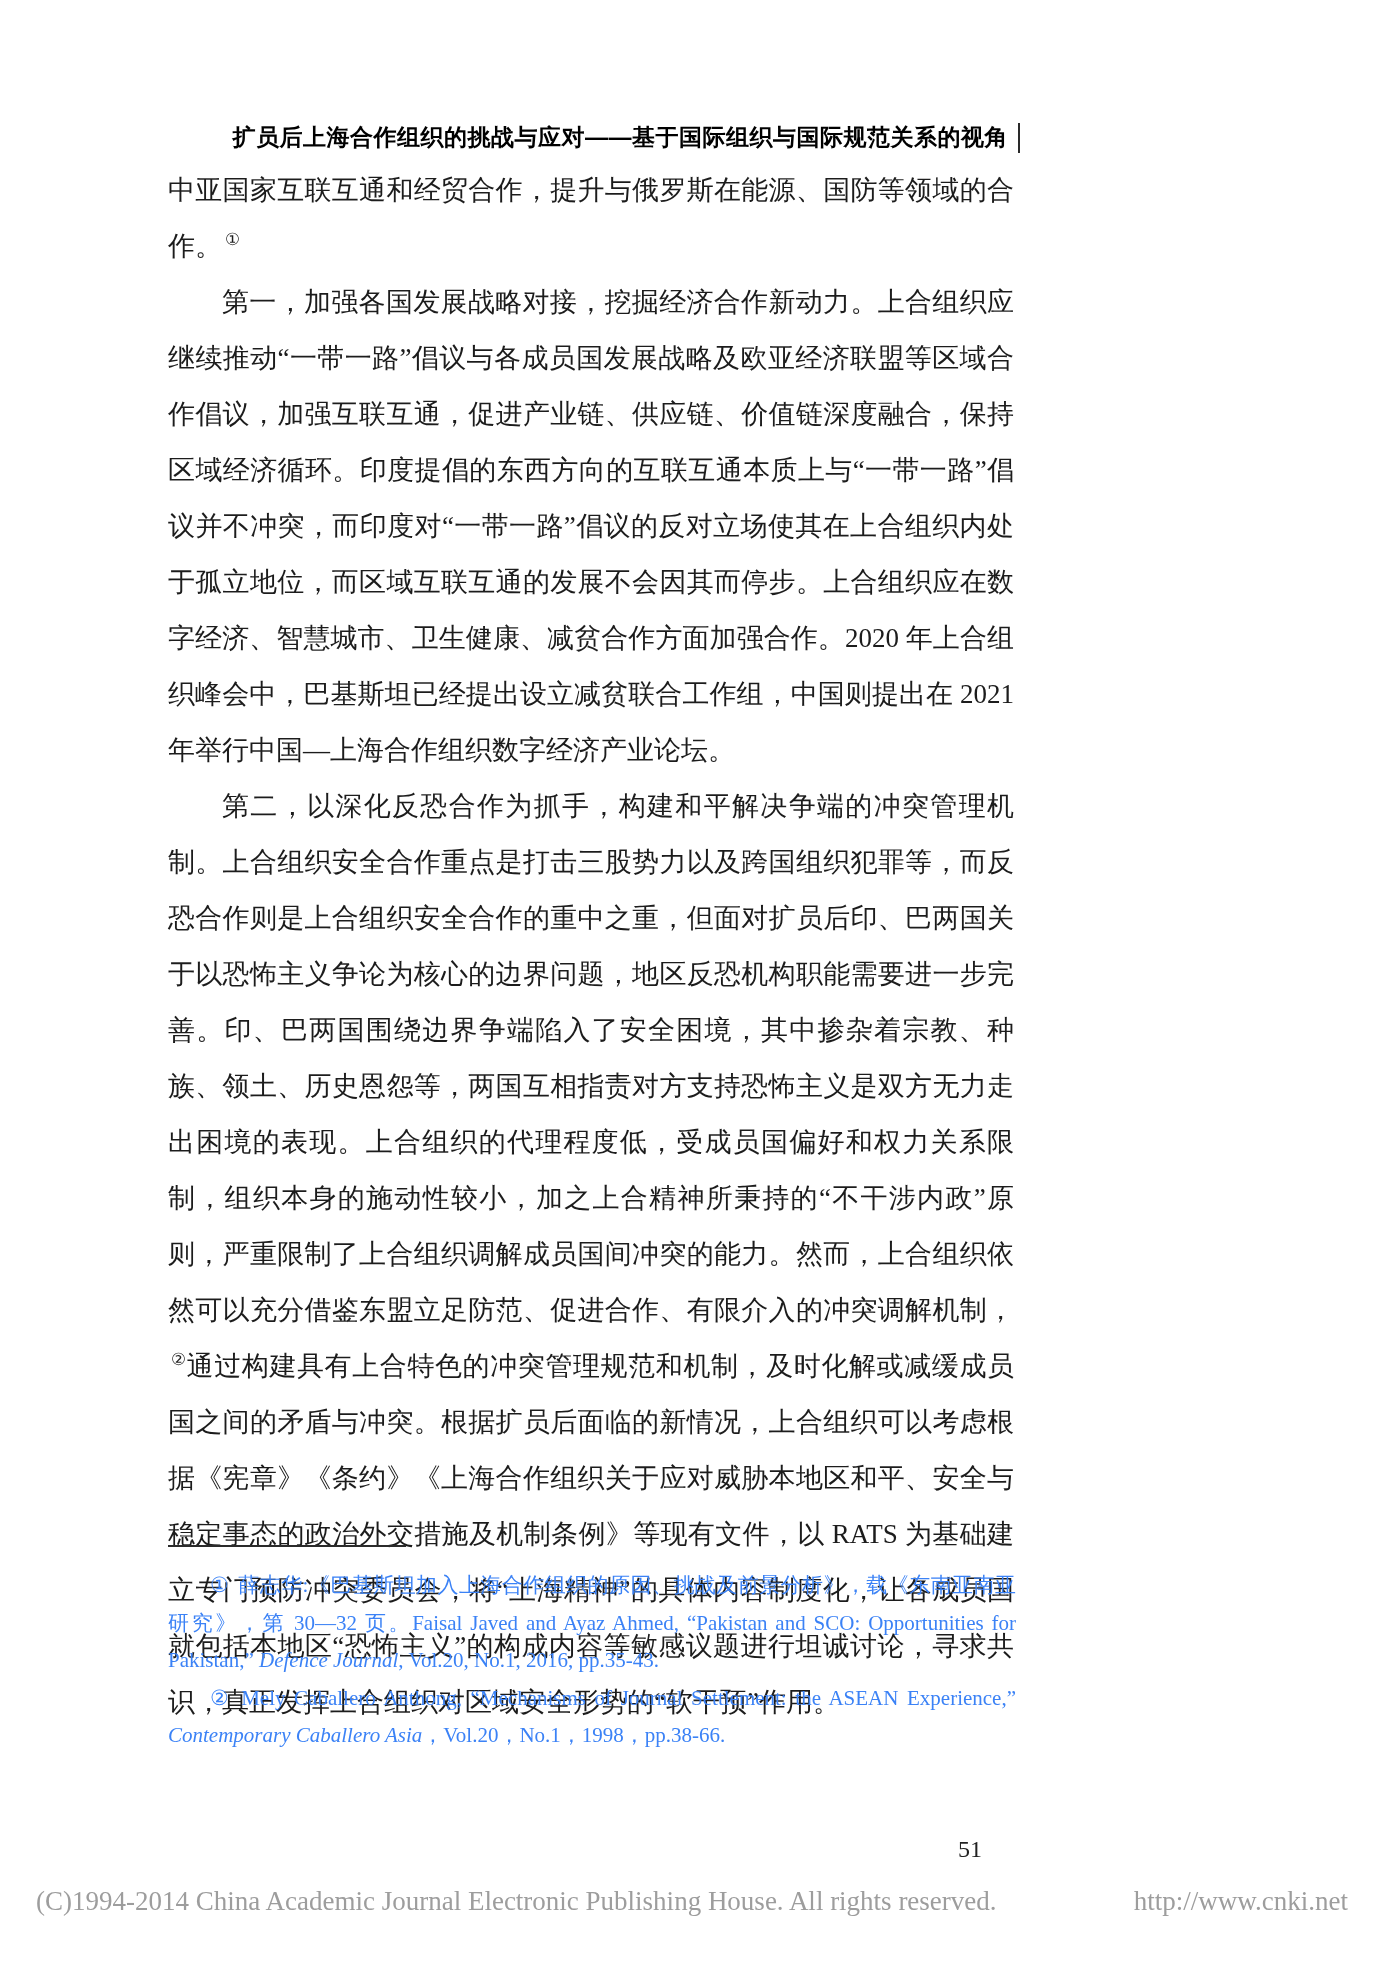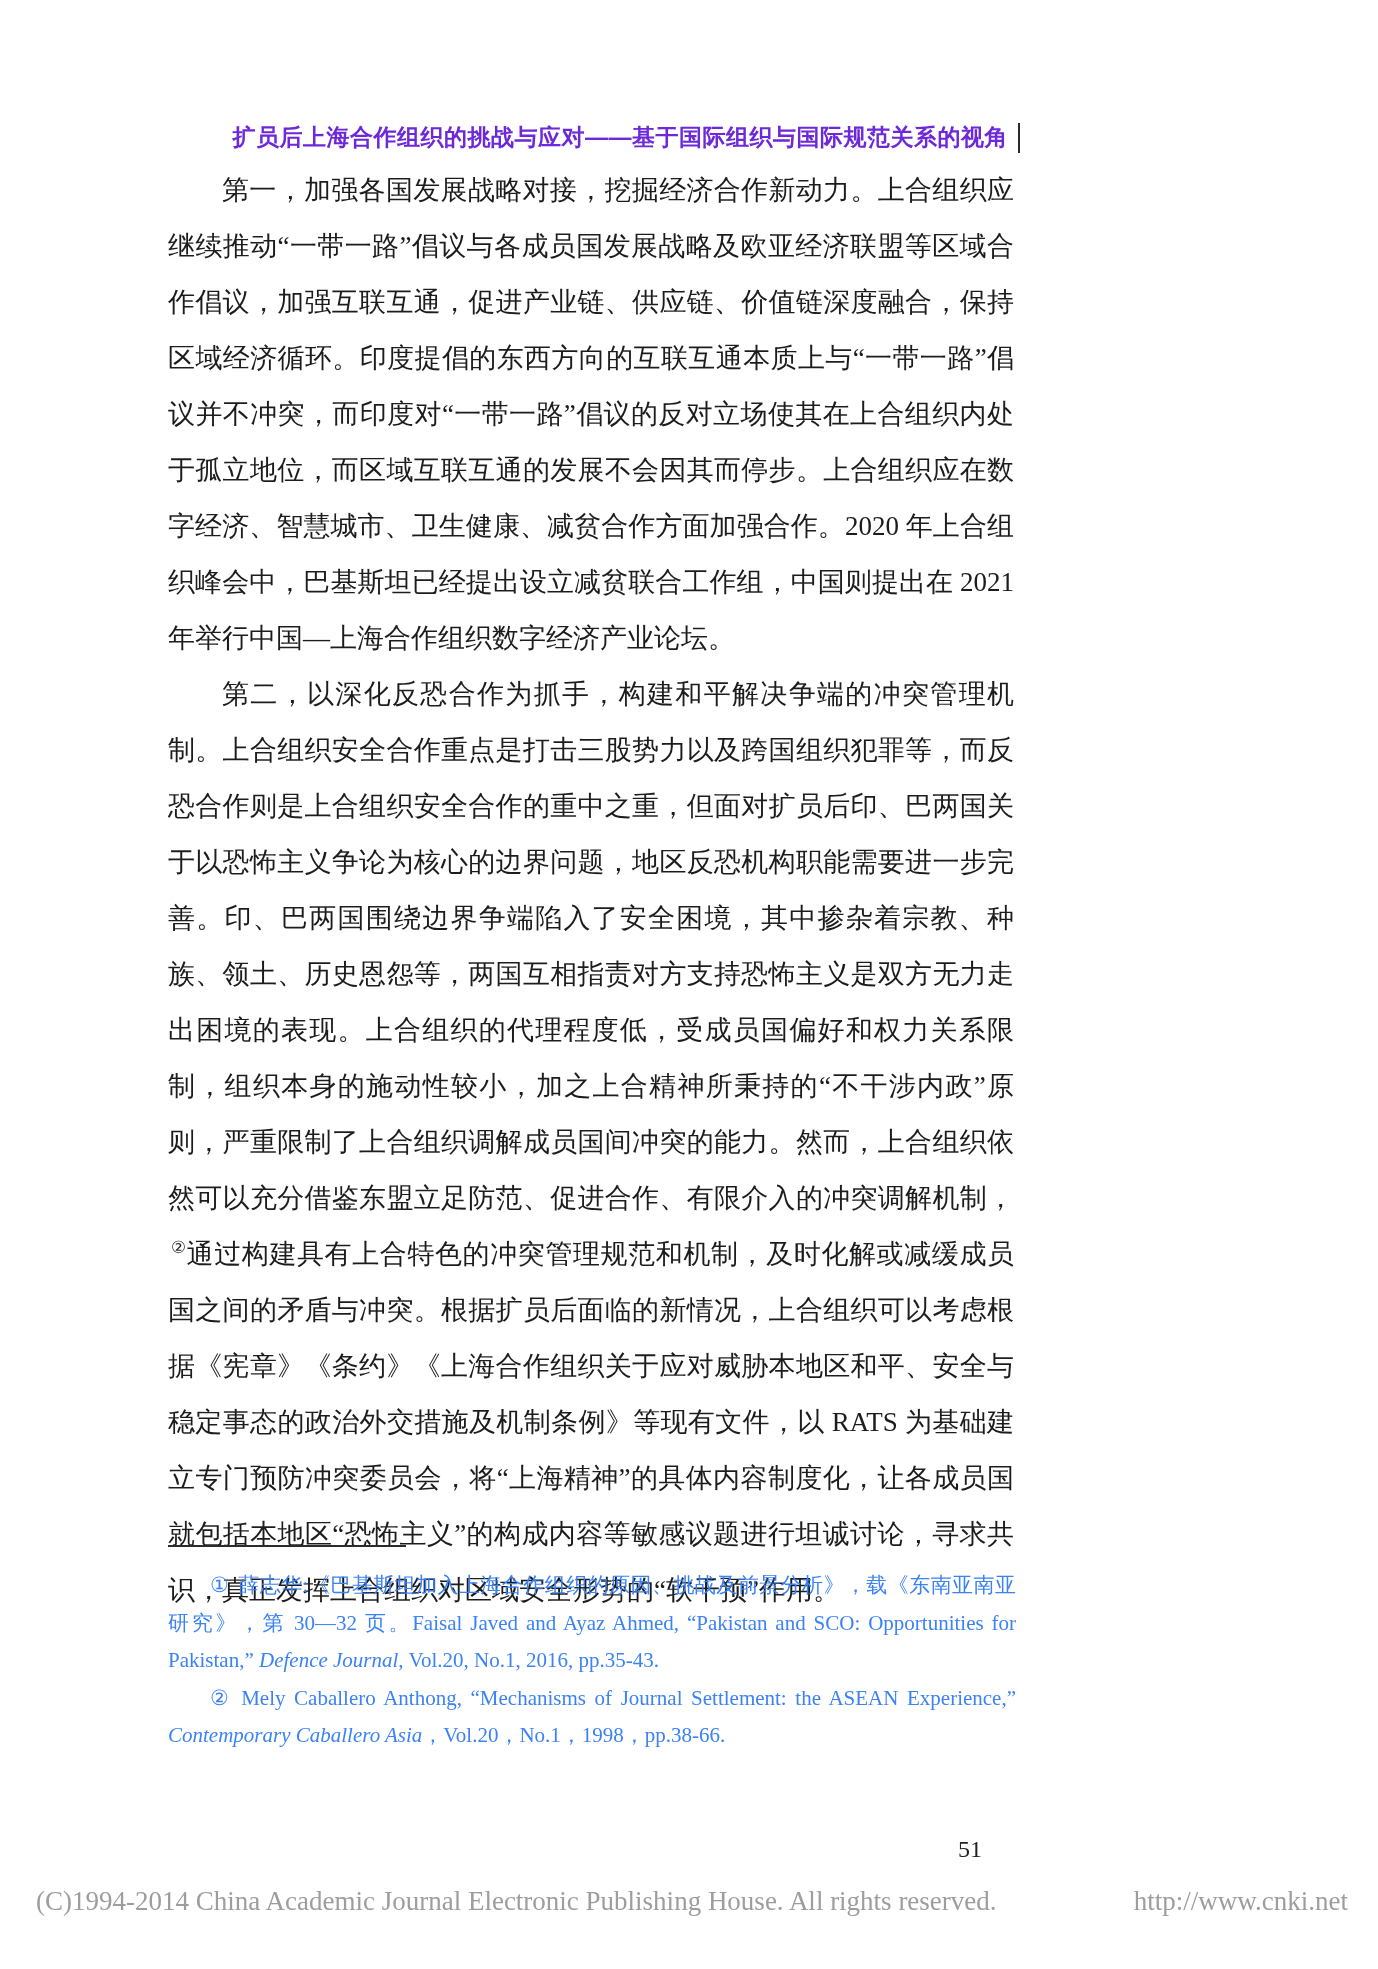--- a/index.html
+++ b/index.html
@@ -13,21 +13,21 @@
     overflow:hidden;
   }
   
   .running-head {
     position:absolute;
     top:122px; left:168px; width:852px;
     display:flex; justify-content:flex-end; align-items:center;
     font-family:"Liberation Sans","DejaVu Sans",sans-serif;
     font-weight:600;
     font-size:23px;
-    color:#6d28d9;
+    color:#000000;
     letter-spacing:0.5px;
     white-space:nowrap;
   }
   .head-rule {
     display:inline-block;
     width:2px; height:30px;
     background:#2a2a2a;
     margin-left:10px;
   }
   
@@ -89,20 +89,23 @@
 <body>
 
 <div class="page">
 
   <header class="running-head">
     <span>扩员后上海合作组织的挑战与应对——基于国际组织与国际规范关系的视角</span>
     <span class="head-rule"></span>
   </header>
 
   <main class="body-text">
+    <p class="continuation">
+      <span>中亚国家互联互通和经贸合作，提升与俄罗斯在能源、国防等领域的合作。</span><sup class="fnref">①</sup>
+    </p>
     <p>第一，加强各国发展战略对接，挖掘经济合作新动力。上合组织应继续推动“一带一路”倡议与各成员国发展战略及欧亚经济联盟等区域合作倡议，加强互联互通，促进产业链、供应链、价值链深度融合，保持区域经济循环。印度提倡的东西方向的互联互通本质上与“一带一路”倡议并不冲突，而印度对“一带一路”倡议的反对立场使其在上合组织内处于孤立地位，而区域互联互通的发展不会因其而停步。上合组织应在数字经济、智慧城市、卫生健康、减贫合作方面加强合作。2020 年上合组织峰会中，巴基斯坦已经提出设立减贫联合工作组，中国则提出在 2021 年举行中国—上海合作组织数字经济产业论坛。</p>
     <p>
       <span>第二，以深化反恐合作为抓手，构建和平解决争端的冲突管理机制。上合组织安全合作重点是打击三股势力以及跨国组织犯罪等，而反恐合作则是上合组织安全合作的重中之重，但面对扩员后印、巴两国关于以恐怖主义争论为核心的边界问题，地区反恐机构职能需要进一步完善。印、巴两国围绕边界争端陷入了安全困境，其中掺杂着宗教、种族、领土、历史恩怨等，两国互相指责对方支持恐怖主义是双方无力走出困境的表现。上合组织的代理程度低，受成员国偏好和权力关系限制，组织本身的施动性较小，加之上合精神所秉持的“不干涉内政”原则，严重限制了上合组织调解成员国间冲突的能力。然而，上合组织依然可以充分借鉴东盟立足防范、促进合作、有限介入的冲突调解机制，</span><sup class="fnref">②</sup><span>通过构建具有上合特色的冲突管理规范和机制，及时化解或减缓成员国之间的矛盾与冲突。根据扩员后面临的新情况，上合组织可以考虑根据《宪章》《条约》《上海合作组织关于应对威胁本地区和平、安全与稳定事态的政治外交措施及机制条例》等现有文件，以 RATS 为基础建立专门预防冲突委员会，将“上海精神”的具体内容制度化，让各成员国就包括本地区“恐怖主义”的构成内容等敏感议题进行坦诚讨论，寻求共识，真正发挥上合组织对区域安全形势的“软干预”作用。</span>
     </p>
   </main>
 
   <section class="footnotes">
     <div class="fn-rule"></div>
     <p class="footnote">
       <span class="fn-marker">①</span><span>薛志华:《巴基斯坦加入上海合作组织的原因、挑战及前景分析》，载《东南亚南亚研究》，第 30—32 页。Faisal Javed and Ayaz Ahmed, “Pakistan and SCO: Opportunities for Pakistan,” </span><i>Defence Journal</i><span>, Vol.20, No.1, 2016, pp.35-43.</span>

